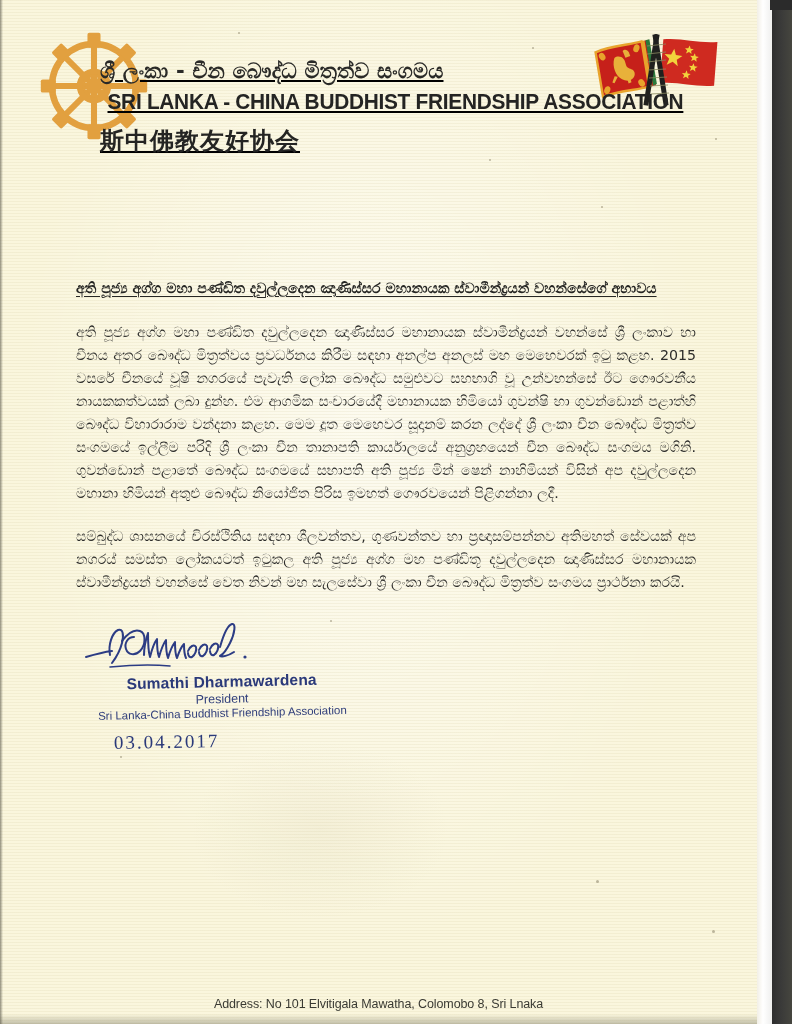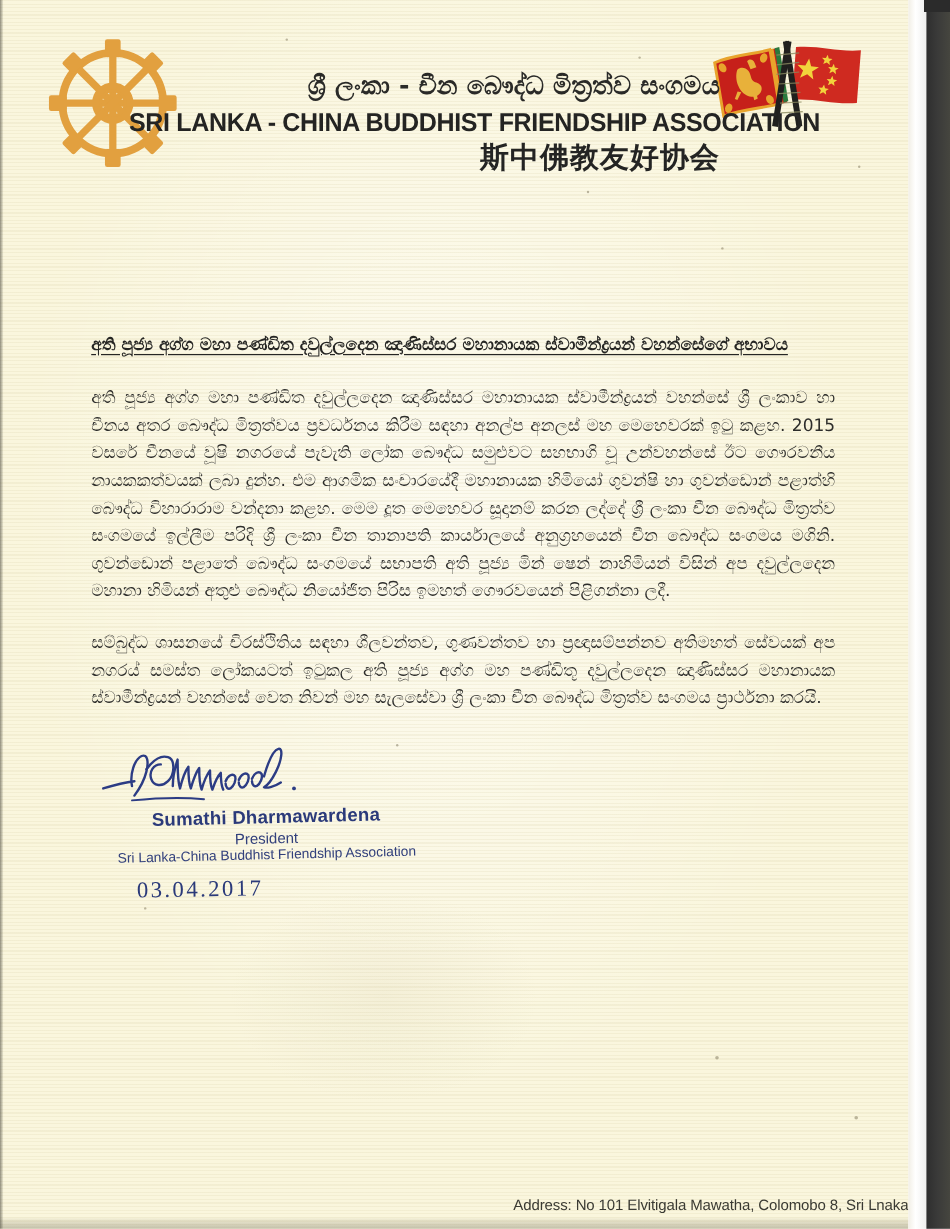--- a/index.html
+++ b/index.html
@@ -95,21 +95,22 @@
     left: 592px;
     top: 32px;
     width: 128px;
     height: 78px;
   }
   .title-block {
     position: absolute;
     left: 100px;
     top: 58px;
     width: 500px;
-    text-align: right;
+    text-align: left;
+    text-decoration: underline;
   }
   #title-sinhala {
     font-family: "DejaVu Sans", sans-serif;
     font-size: 21px;
     font-weight: 700;
     color: #2a2a28;
     letter-spacing: 0.2px;
     line-height: 1.25;
     white-space: nowrap;
   }
@@ -117,21 +118,21 @@
     margin-top: 6px;
     font-family: "Liberation Sans", sans-serif;
     font-size: 21.5px;
     font-weight: 700;
     color: #242423;
     letter-spacing: -0.3px;
     white-space: nowrap;
     transform: scaleX(0.97);
   }
   #title-chinese {
-    margin-top: 0;
+    margin-top: 10px;
     font-family: "DejaVu Sans", sans-serif;
     font-size: 24px;
     font-weight: 700;
     color: #242423;
     letter-spacing: 1px;
   }
 
   
   #letter-body {
     position: absolute;
@@ -221,21 +222,21 @@
     letter-spacing: 2px;
     transform: rotate(-1deg);
   }
 
   
   #footer {
     position: absolute;
     left: 0;
     top: 997px;
     width: 757px;
-    text-align: right;
+    text-align: center;
   }
   #footer-address {
     font-family: "Liberation Sans", sans-serif;
     font-size: 12.5px;
     color: #3a3a33;
     letter-spacing: -0.1px;
   }
 
   
   .speck {

